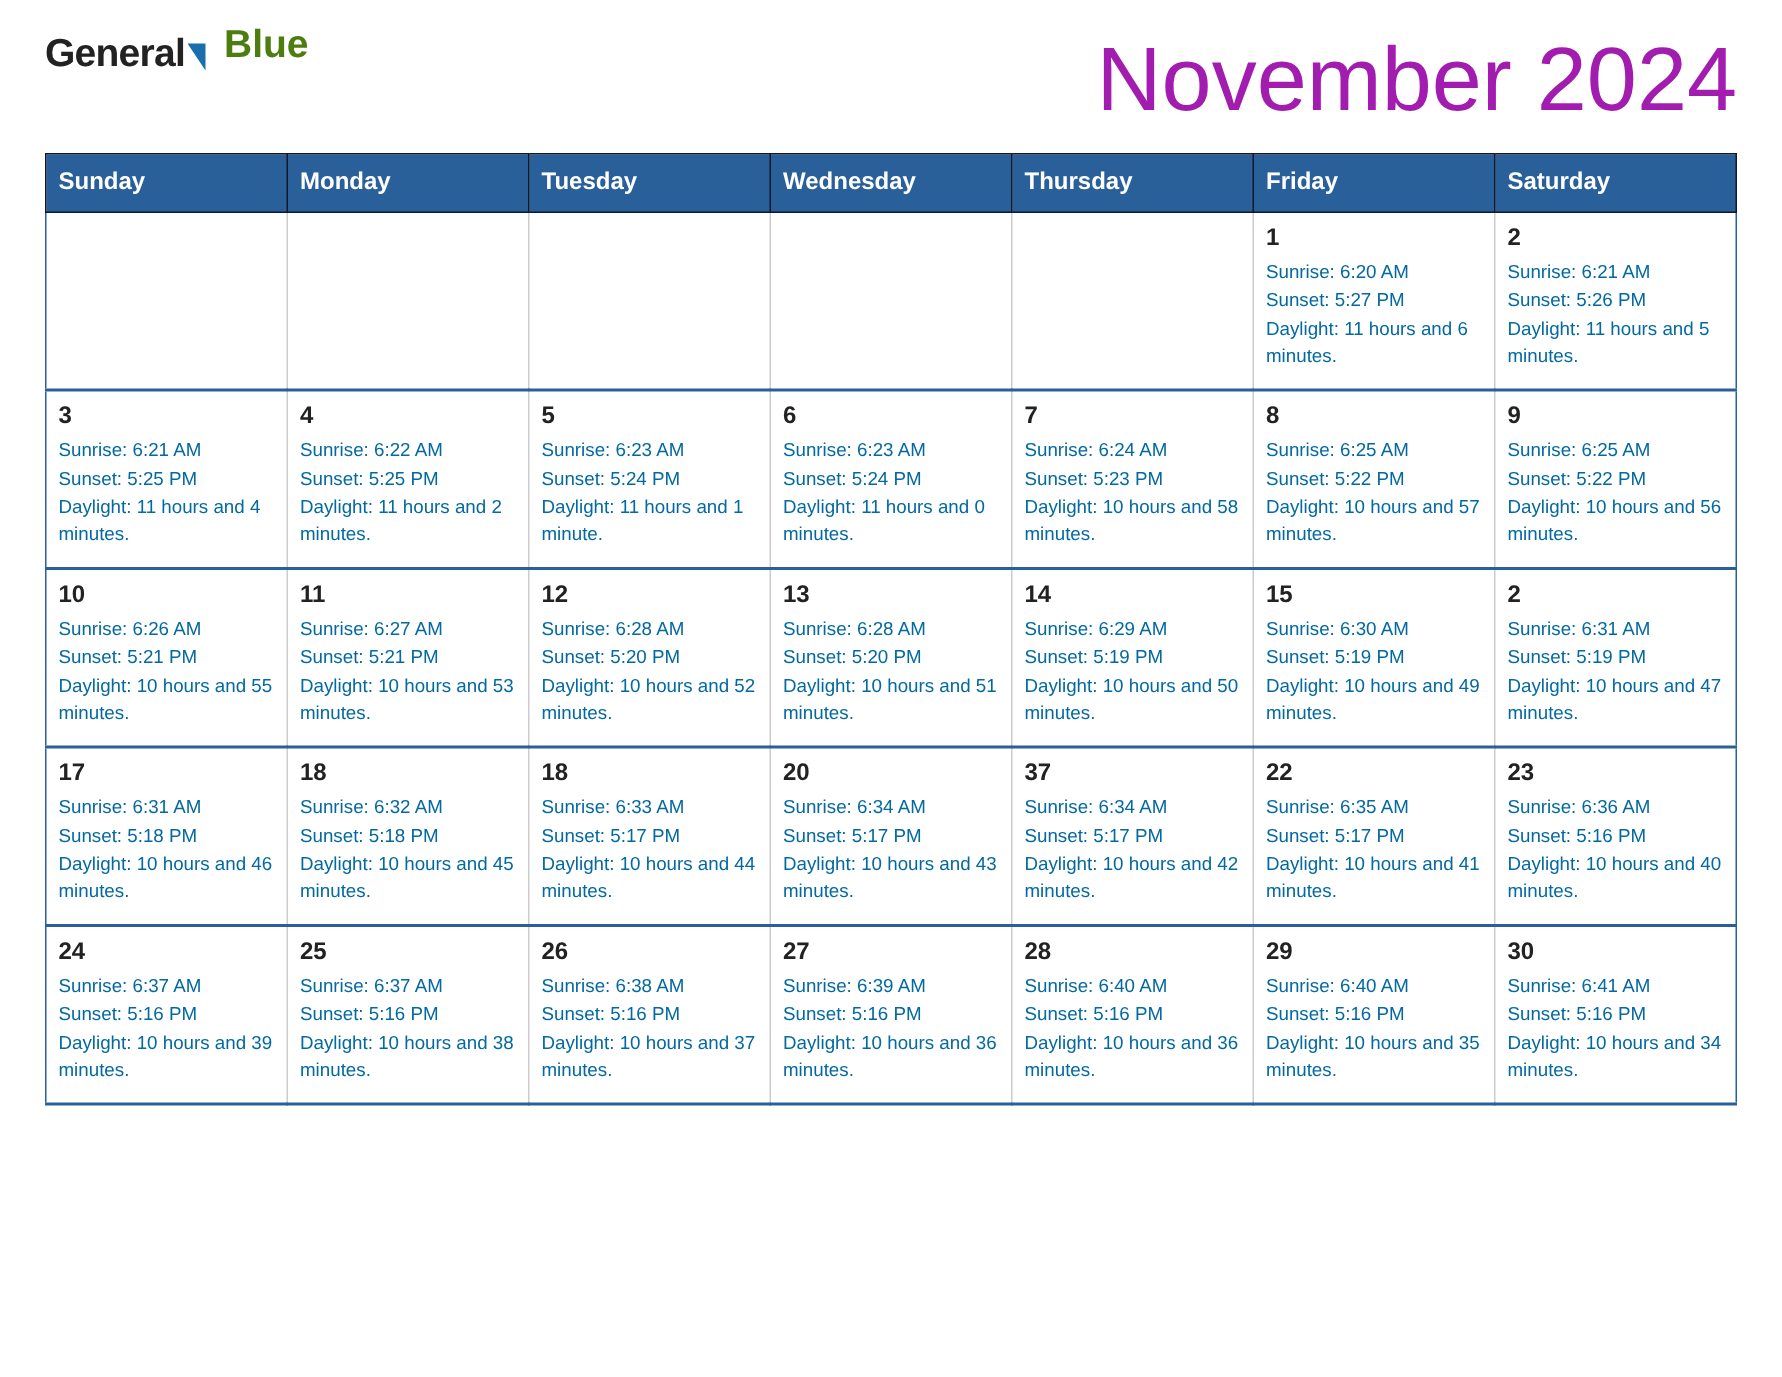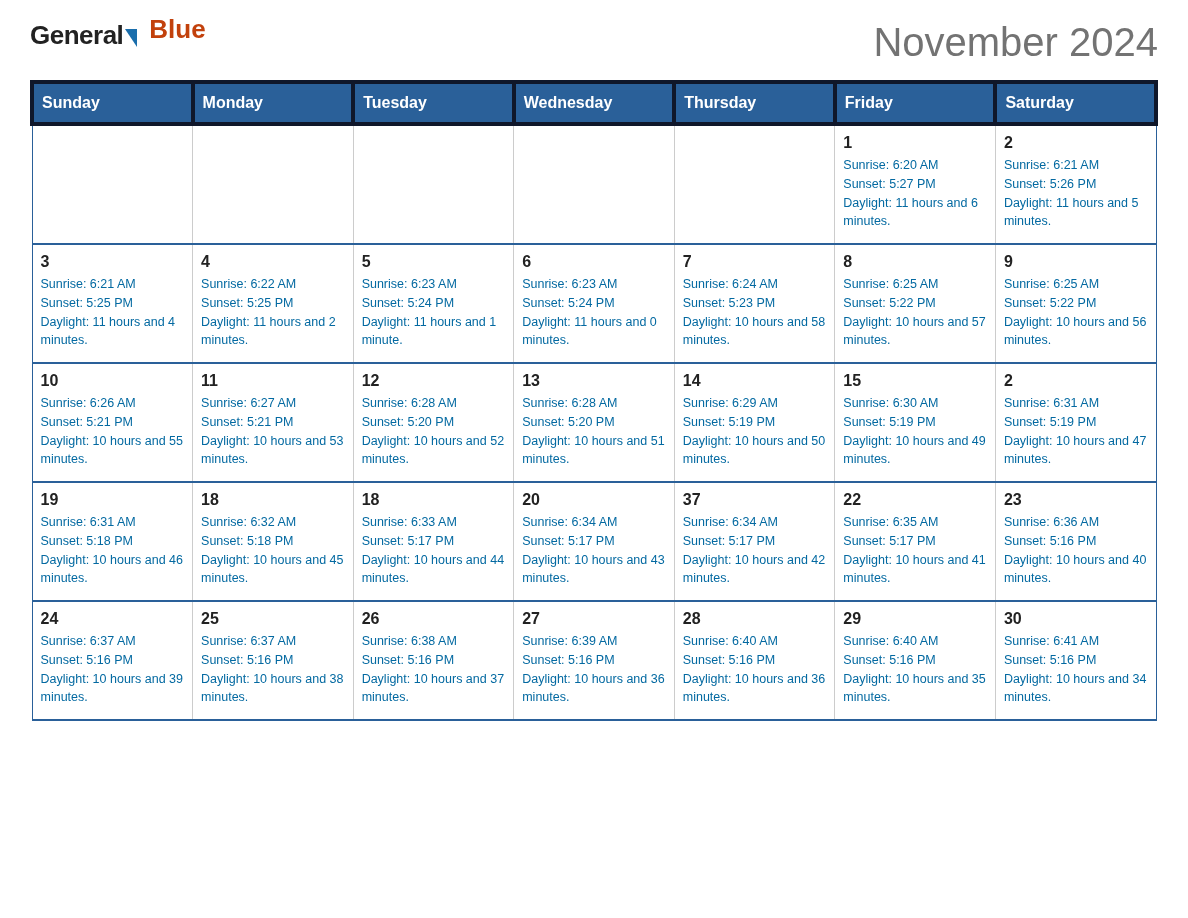--- a/index.html
+++ b/index.html
@@ -36,51 +36,51 @@
       height: 0;
       border-left: 12px solid transparent;
       border-right: 0px solid transparent;
       border-top: 18px solid #1a6eac;
       margin-left: 2px;
       margin-top: 4px;
     }
     .logo-bottom {
       font-size: 26px;
       font-weight: bold;
-      color: #c2410c;
+      color: #4d7c0f;
       margin-top: -6px;
       margin-left: 0;
     }
     .title-area {
       text-align: right;
     }
     .month-title {
-      font-size: 40px;
+      font-size: 60px;
       font-weight: normal;
-      color: #737373;
+      color: #a21caf;
       line-height: 1.1;
     }
     .location-title {
       font-size: 22px;
       color: #444;
       margin-top: 4px;
     }
     .calendar {
       width: 100%;
       border-collapse: collapse;
       table-layout: fixed;
     }
     .calendar thead th {
       background-color: #2a6099;
       color: #fff;
       font-size: 16px;
       font-weight: bold;
       padding: 10px 8px;
       text-align: left;
-      border: 4px solid #0f172a;
+      border: 1px solid #0f172a;
     }
     .calendar tbody tr {
       border-bottom: 2px solid #2a6099;
     }
     .calendar tbody td {
       vertical-align: top;
       padding: 8px 8px 12px 8px;
       border-left: 1px solid #ccc;
       border-right: 1px solid #ccc;
       font-size: 13px;
@@ -214,21 +214,21 @@
           <span class="day-num">15</span>
           <div class="day-info">Sunrise: 6:30 AM<br>Sunset: 5:19 PM<br>Daylight: 10 hours and 49 minutes.</div>
         </td>
         <td>
           <span class="day-num">2</span>
           <div class="day-info">Sunrise: 6:31 AM<br>Sunset: 5:19 PM<br>Daylight: 10 hours and 47 minutes.</div>
         </td>
       </tr>
       <tr>
         <td>
-          <span class="day-num">19</span>
+          <span class="day-num">17</span>
           <div class="day-info">Sunrise: 6:31 AM<br>Sunset: 5:18 PM<br>Daylight: 10 hours and 46 minutes.</div>
         </td>
         <td>
           <span class="day-num">18</span>
           <div class="day-info">Sunrise: 6:32 AM<br>Sunset: 5:18 PM<br>Daylight: 10 hours and 45 minutes.</div>
         </td>
         <td>
           <span class="day-num">18</span>
           <div class="day-info">Sunrise: 6:33 AM<br>Sunset: 5:17 PM<br>Daylight: 10 hours and 44 minutes.</div>
         </td>

